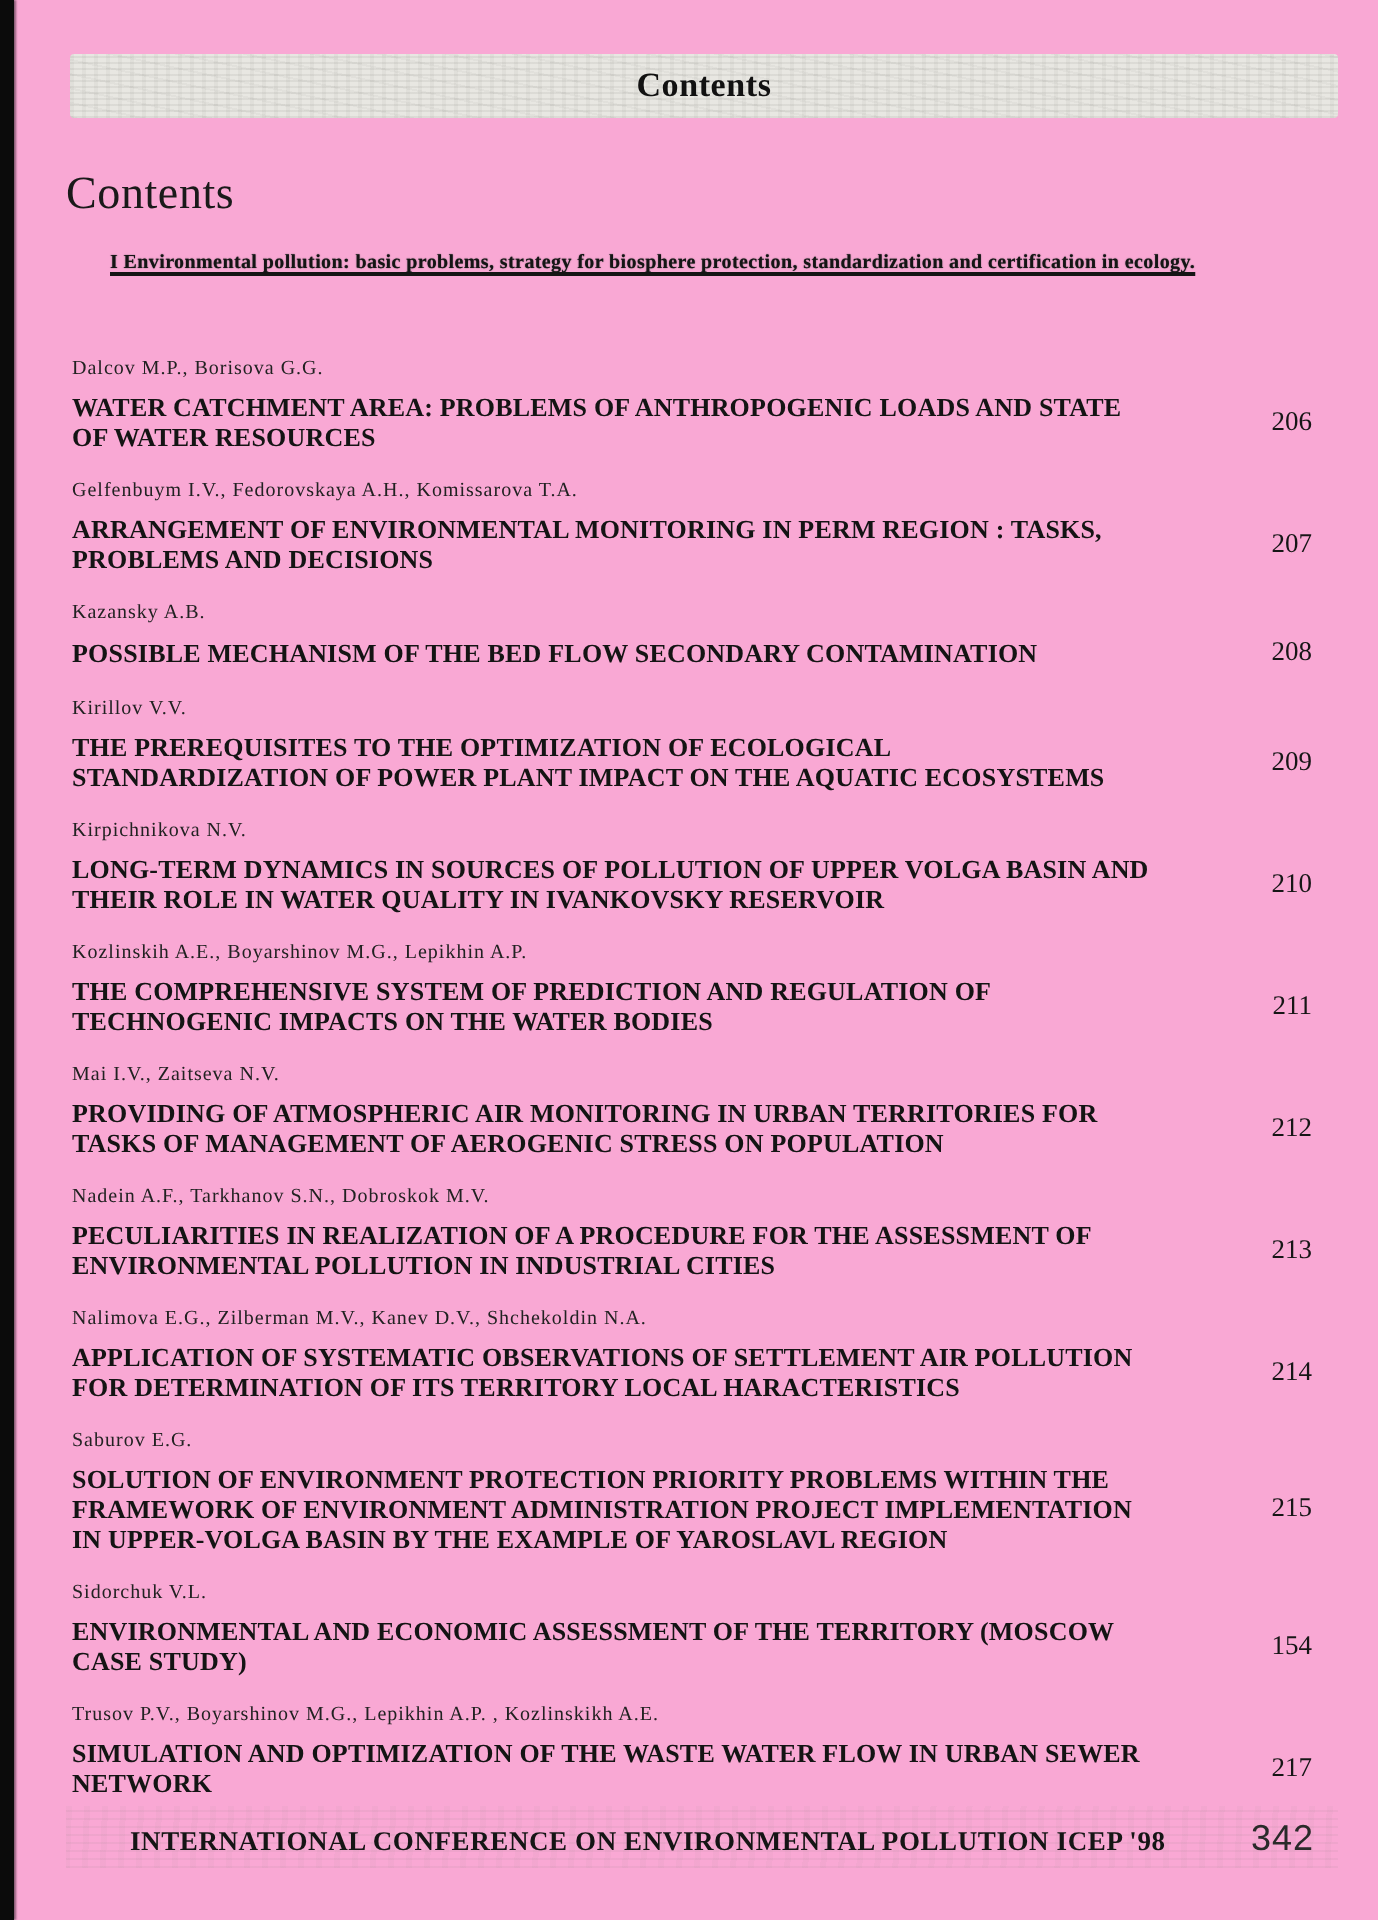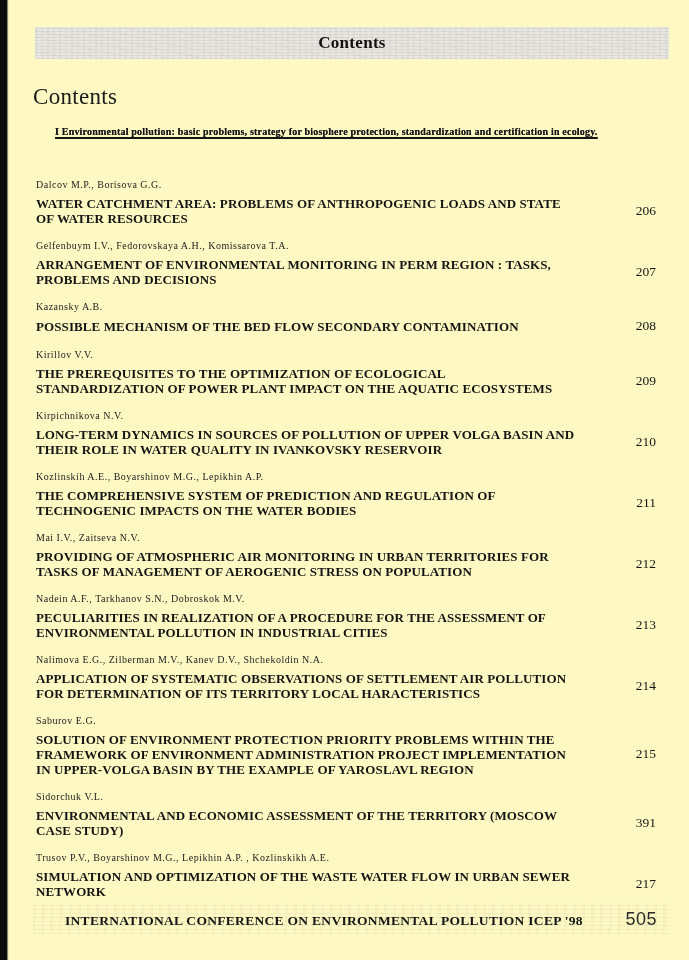--- a/index.html
+++ b/index.html
@@ -6,21 +6,21 @@
   body{
     width:689px;height:960px;
     background:#ffffff;
     font-family:"Liberation Serif","DejaVu Serif",serif;
     color:#1c1c1c;
     overflow:hidden;
   }
   .page{
     position:relative;
     width:689px;height:960px;
-    background:#fef9c3;
+    background:#f9a8d4;
   }
   
   .edge-bar{
     position:absolute;left:0;top:0;width:7px;height:960px;
     background:#0b0b0b;
     box-shadow:1px 0 1px rgba(0,0,0,.45);
   }
   
   .running-header{
     position:absolute;left:35px;top:27px;width:634px;height:32px;
@@ -182,31 +182,31 @@
       <div class="entry-body">
         <div class="entry-title">SOLUTION OF ENVIRONMENT PROTECTION PRIORITY PROBLEMS WITHIN THE FRAMEWORK OF ENVIRONMENT ADMINISTRATION PROJECT IMPLEMENTATION IN UPPER-VOLGA BASIN BY THE EXAMPLE OF YAROSLAVL REGION</div>
         <div class="entry-page">215</div>
       </div>
     </div>
 
     <div class="entry">
       <div class="entry-authors">Sidorchuk V.L.</div>
       <div class="entry-body">
         <div class="entry-title">ENVIRONMENTAL AND ECONOMIC ASSESSMENT OF THE TERRITORY (MOSCOW CASE STUDY)</div>
-        <div class="entry-page">391</div>
+        <div class="entry-page">154</div>
       </div>
     </div>
 
     <div class="entry">
       <div class="entry-authors">Trusov P.V., Boyarshinov M.G., Lepikhin A.P. , Kozlinskikh A.E.</div>
       <div class="entry-body">
         <div class="entry-title">SIMULATION AND OPTIMIZATION OF THE WASTE WATER FLOW IN URBAN SEWER NETWORK</div>
         <div class="entry-page">217</div>
       </div>
     </div>
   </div>
 
   <div class="page-footer">
     <span class="footer-conference">INTERNATIONAL CONFERENCE ON ENVIRONMENTAL POLLUTION ICEP '98</span>
-    <span class="footer-page-number">505</span>
+    <span class="footer-page-number">342</span>
   </div>
 
 </div>
 
 </body></html>

